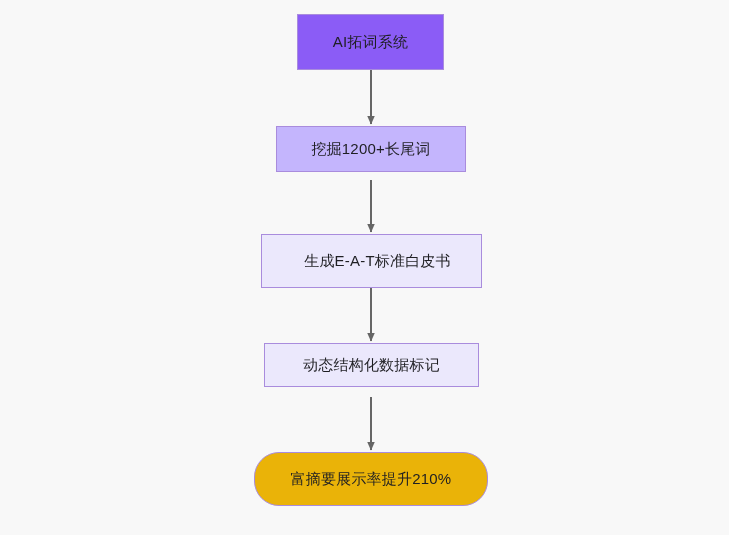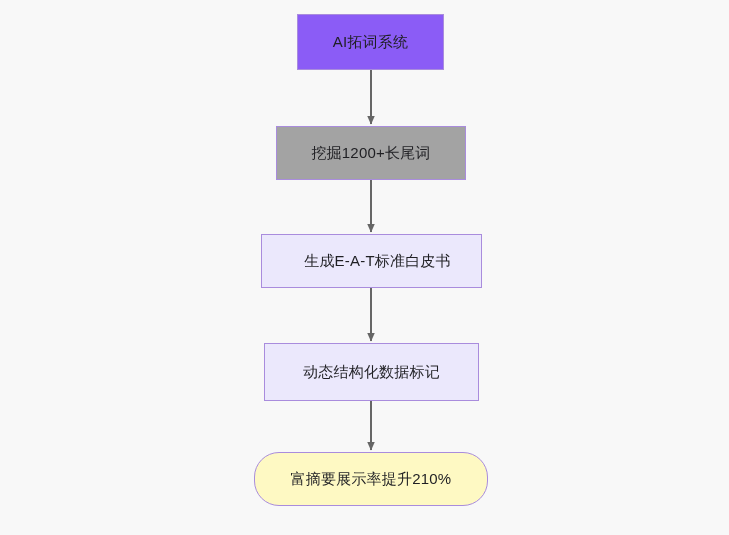--- a/index.html
+++ b/index.html
@@ -61,29 +61,29 @@
     <line class="edge-line" x1="371" y1="70" x2="371" y2="124" stroke="#666666" stroke-width="2" marker-end="url(#arrowhead)"></line>
     <line class="edge-line" x1="371" y1="180" x2="371" y2="232" stroke="#666666" stroke-width="2" marker-end="url(#arrowhead)"></line>
     <line class="edge-line" x1="371" y1="288" x2="371" y2="341" stroke="#666666" stroke-width="2" marker-end="url(#arrowhead)"></line>
     <line class="edge-line" x1="371" y1="397" x2="371" y2="450" stroke="#666666" stroke-width="2" marker-end="url(#arrowhead)"></line>
   </svg>
 
   <div class="node" id="node-n1" style="left: 297px; top: 14px; width: 147px; height: 56px; background: #8b5cf6; border-color: rgb(169, 140, 221);">
     <span class="node-label" style="color: rgb(31, 31, 35);">AI拓词系统</span>
   </div>
 
-  <div class="node" id="node-n2" style="left: 276px; top: 126px; width: 190px; height: 54px; background: #a3a3a3; border-color: rgb(169, 140, 221);">
+  <div class="node" id="node-n2" style="left: 276px; top: 126px; width: 190px; height: 46px; background: #c4b5fd; border-color: rgb(169, 140, 221);">
     <span class="node-label" style="color: rgb(31, 31, 35);">挖掘1200+长尾词</span>
   </div>
 
   <div class="node" id="node-n3" style="left: 261px; top: 234px; width: 221px; height: 54px; background: rgb(235, 232, 252); border-color: rgb(169, 140, 221); padding-left: 12px;">
     <span class="node-label" style="color: rgb(31, 31, 35);">生成E-A-T标准白皮书</span>
   </div>
 
-  <div class="node" id="node-n4" style="left: 264px; top: 343px; width: 215px; height: 58px; background: rgb(235, 232, 252); border-color: rgb(169, 140, 221);">
+  <div class="node" id="node-n4" style="left: 264px; top: 343px; width: 215px; height: 44px; background: rgb(235, 232, 252); border-color: rgb(169, 140, 221);">
     <span class="node-label" style="color: rgb(31, 31, 35);">动态结构化数据标记</span>
   </div>
 
-  <div class="node" id="node-n5" style="left: 254px; top: 452px; width: 234px; height: 54px; background: #fef9c3; border-color: rgb(169, 140, 221); border-radius: 25px;">
+  <div class="node" id="node-n5" style="left: 254px; top: 452px; width: 234px; height: 54px; background: #eab308; border-color: rgb(169, 140, 221); border-radius: 25px;">
     <span class="node-label" style="color: rgb(31, 31, 35);">富摘要展示率提升210%</span>
   </div>
 
 </div>
 
 </body></html>

